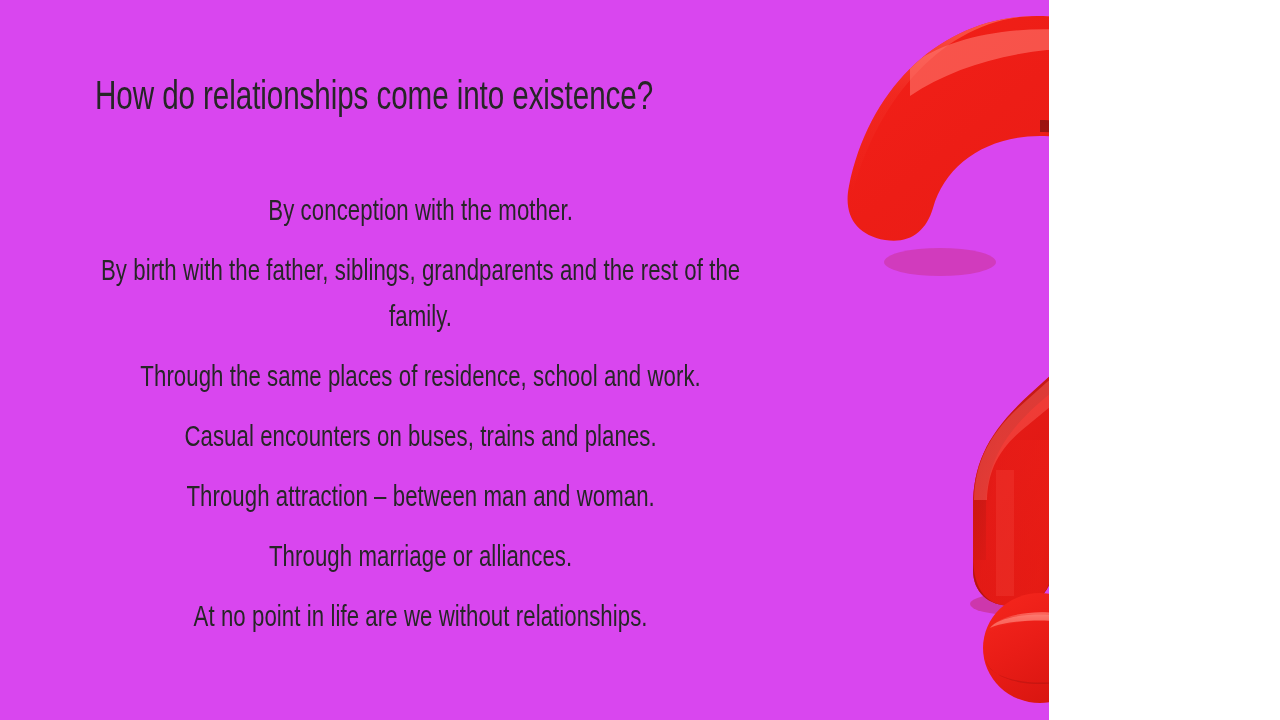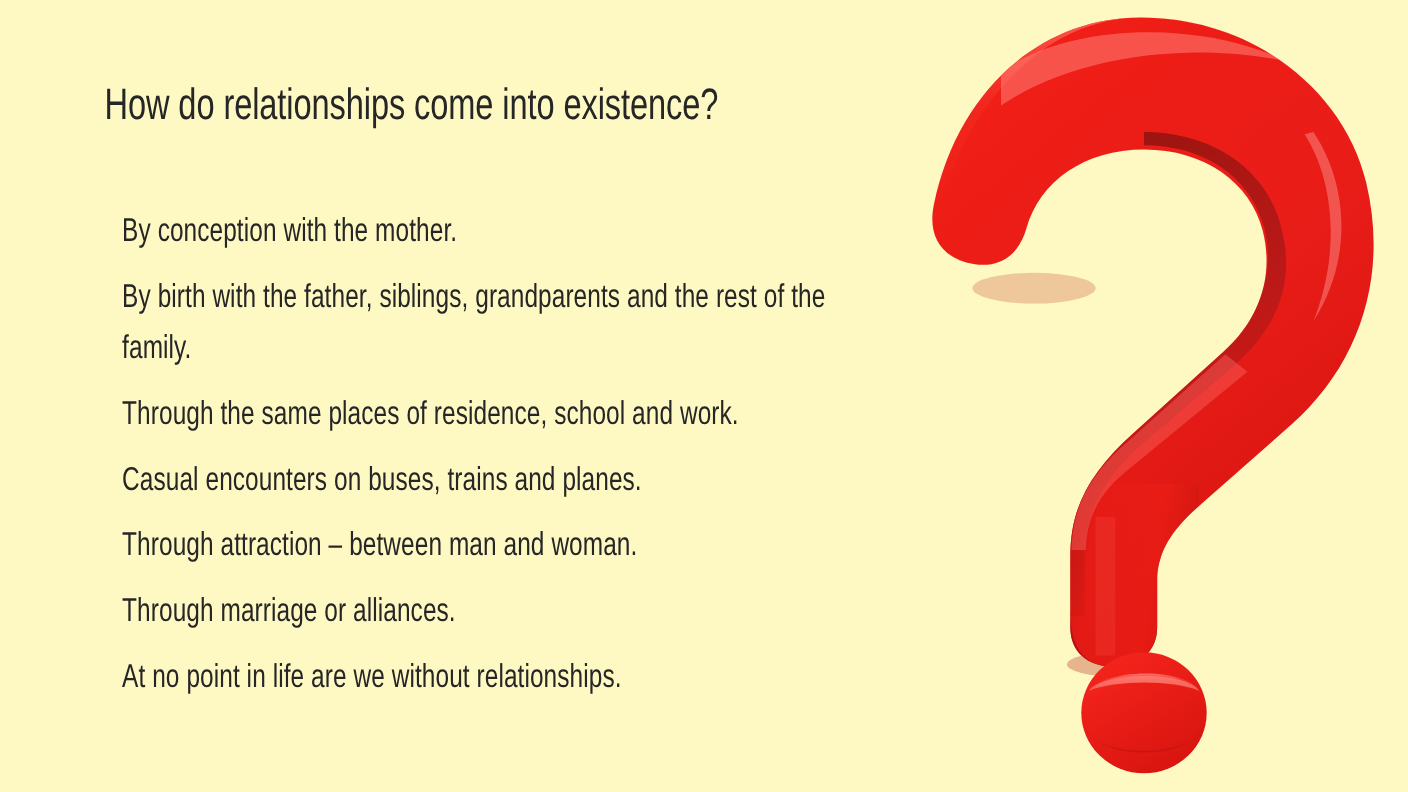--- a/index.html
+++ b/index.html
@@ -6,23 +6,23 @@
   html, body {
     margin: 0;
     padding: 0;
     background: #ffffff;
   }
   body {
     font-family: "Liberation Sans", "DejaVu Sans", sans-serif;
   }
   .slide {
     position: relative;
-    width: 1280px;
-    height: 720px;
-    background: #fef9c3;
+    width: 1049px;
+    height: 720px;
+    background: #d946ef;
     overflow: hidden;
     text-decoration: underline;
   }
 
   
   .text-col {
     position: absolute;
     left: 95px;
     top: 0;
     width: 700px;
@@ -42,25 +42,26 @@
     letter-spacing: -0.1px;
     color: #262626;
     transform: scaleX(0.74);
     transform-origin: left top;
     white-space: nowrap;
   }
 
   .body-list {
     position: absolute;
     top: 187px;
-    left: 16px;
+    left: 0;
     width: 880px;
     margin: 0;
     padding: 0;
     list-style: none;
+    text-align: center;
   }
 
   .body-item {
     margin: 0 0 14px 0;
     padding: 0;
     font-family: "Liberation Sans", "DejaVu Sans", sans-serif;
     font-size: 30px;
     font-weight: 400;
     line-height: 46px;
     color: #262626;

